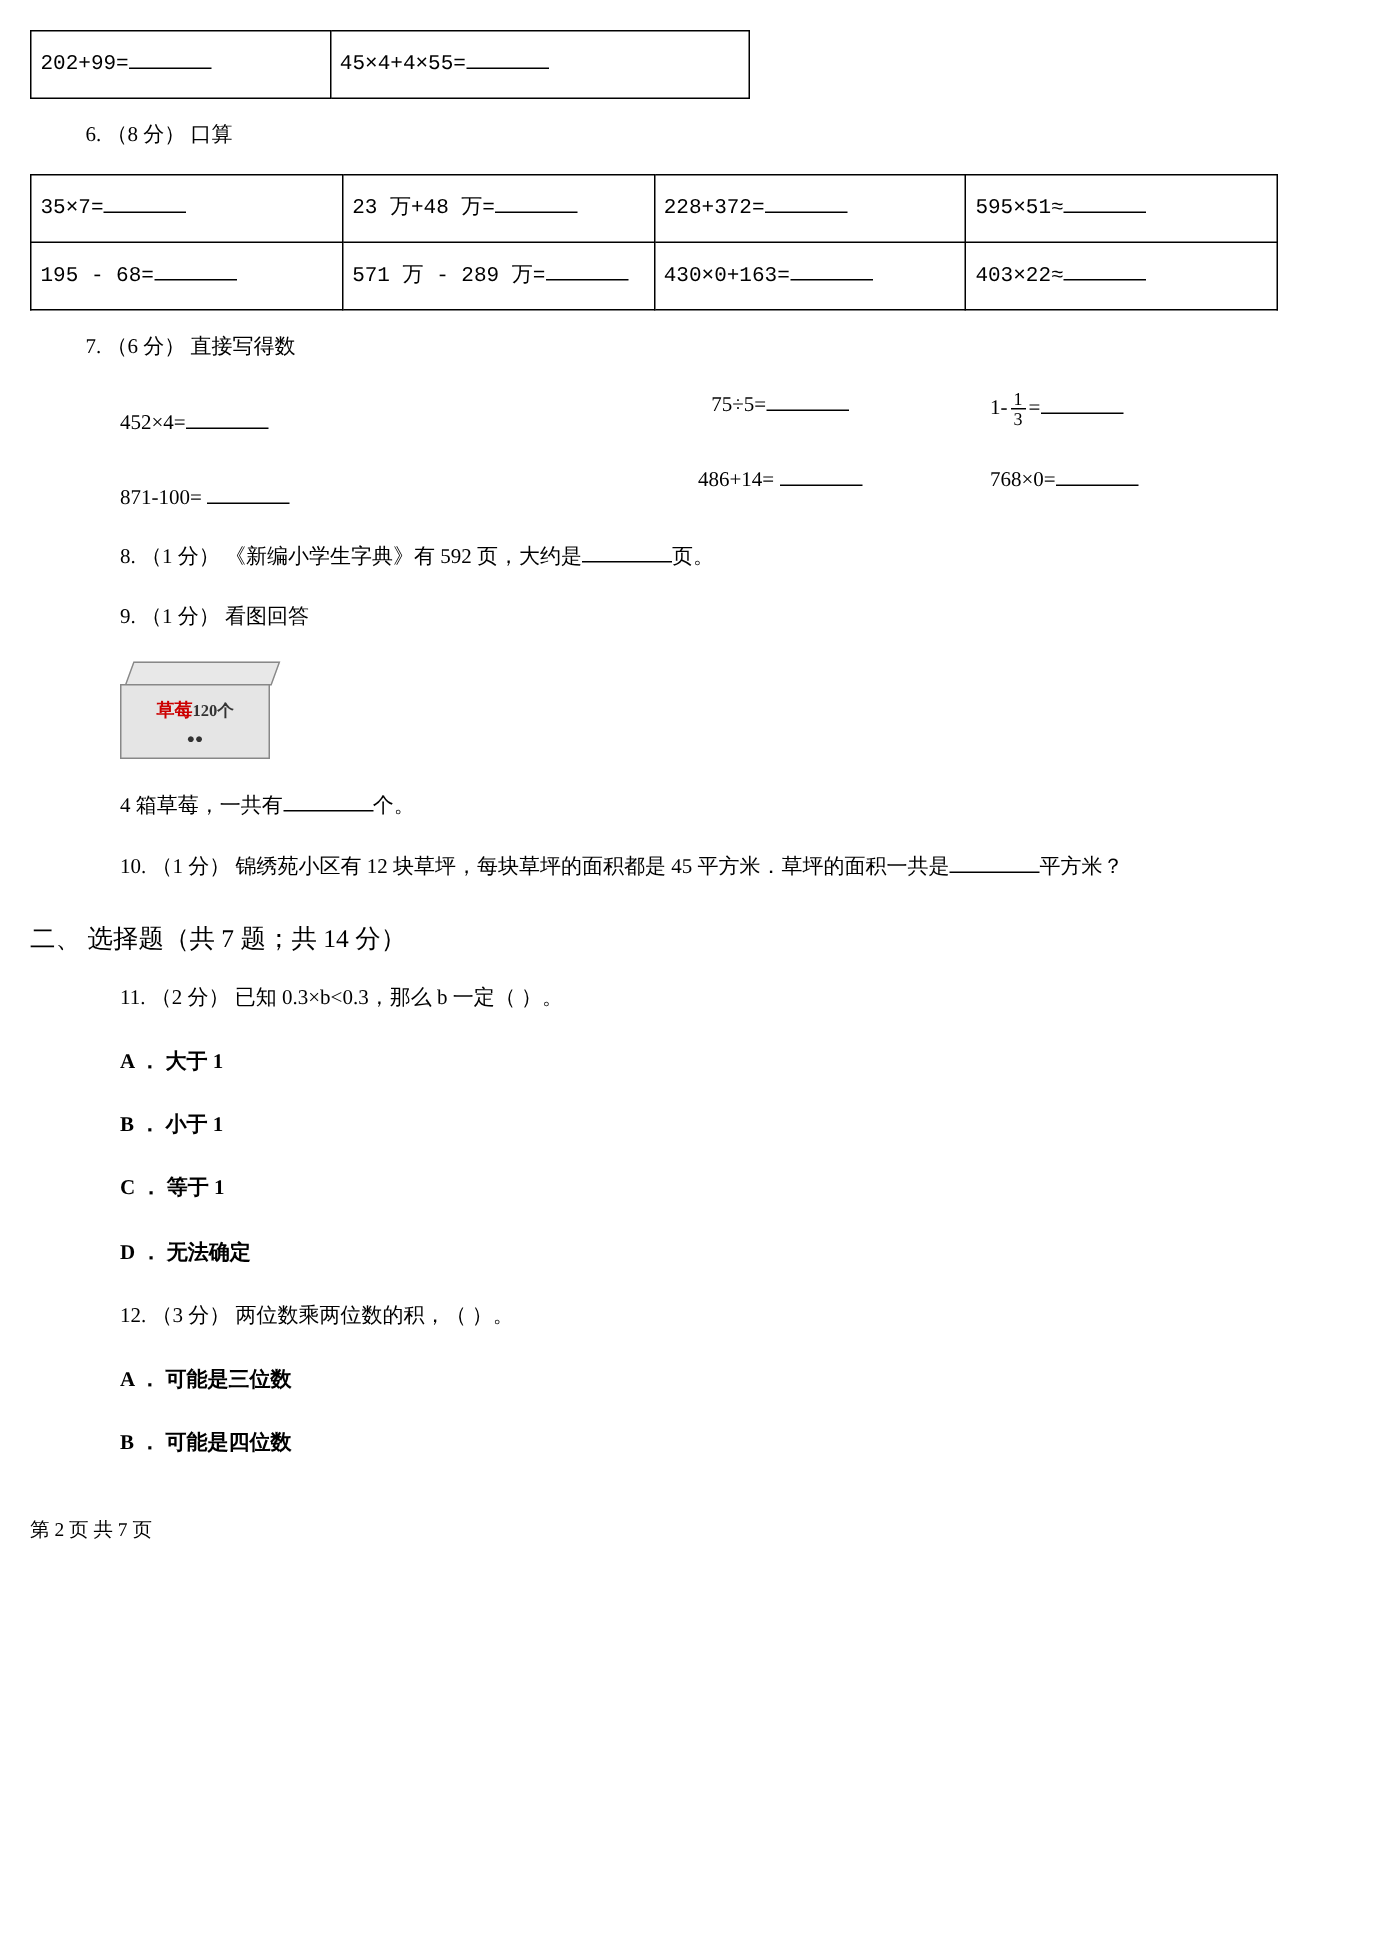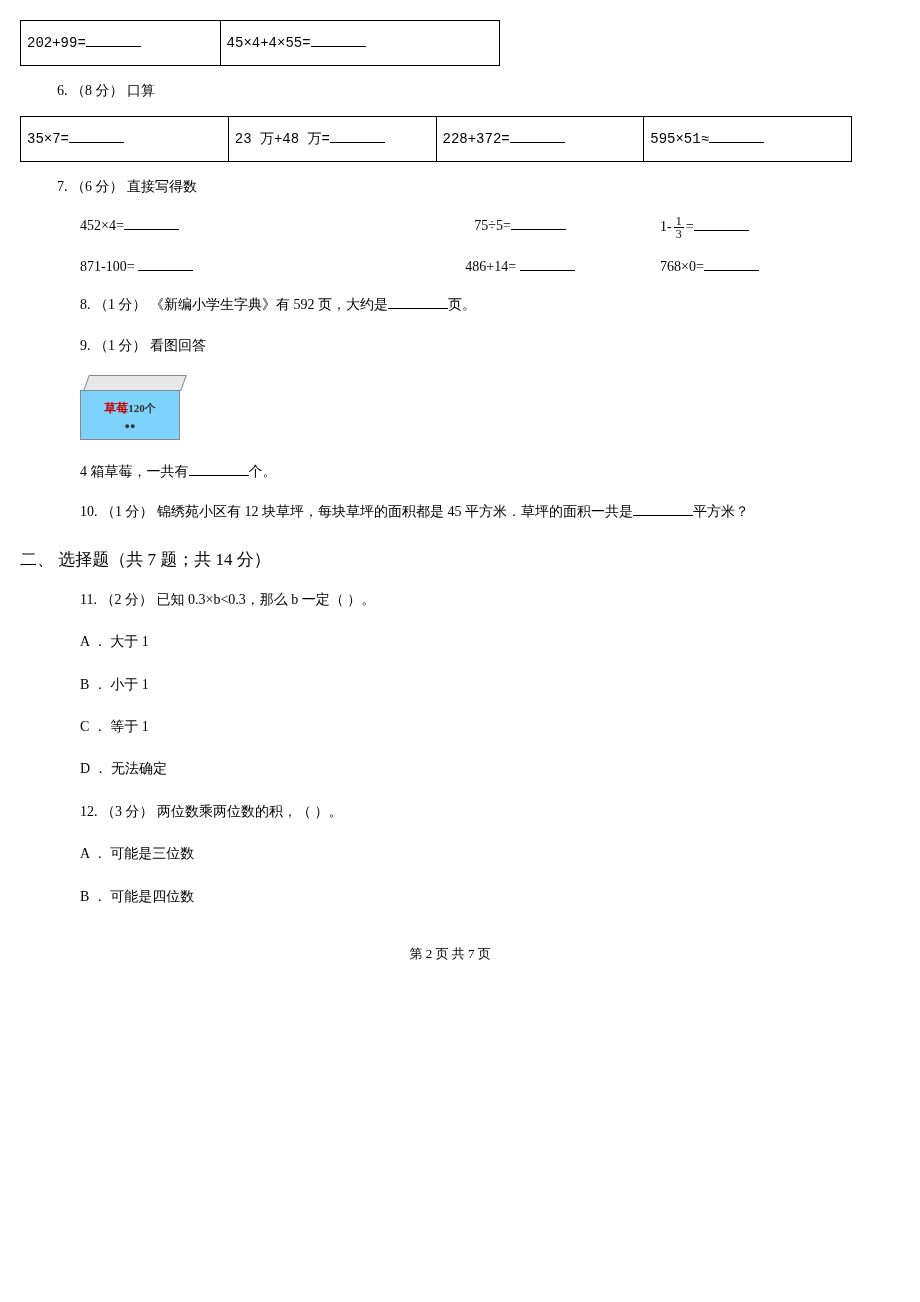--- a/index.html
+++ b/index.html
@@ -35,64 +35,63 @@
       font-weight: normal;
       margin: 22px 0 14px 0;
       font-size: 17px;
     }
     .blank { display: inline-block; border-bottom: 1px solid #000; width: 60px; height: 14px; vertical-align: baseline; }
     .blank-s { display: inline-block; border-bottom: 1px solid #000; width: 55px; height: 14px; vertical-align: baseline; }
     .row3col {
       display: flex;
       margin: 16px 0 16px 60px;
     }
-    .row3col > div:nth-child(1) { width: 300px; }
+    .row3col > div:nth-child(1) { width: 300px; margin-top: 12px; }
     .row3col > div:nth-child(2) { width: 280px; text-align: center; }
     .row3col > div:nth-child(3) { width: 200px; }
     .frac {
       display: inline-block;
       vertical-align: middle;
       text-align: center;
       font-size: 12px;
       line-height: 1;
       margin: 0 2px;
     }
     .frac .num { display: block; border-bottom: 1px solid #000; padding: 0 2px; }
     .frac .den { display: block; padding: 0 2px; }
-    .option { margin: 20px 0 20px 60px; }
+    .option { margin: 20px 0 20px 60px; font-weight: bold; }
     .box-img {
       margin: 14px 0 14px 60px;
       width: 110px;
       height: 70px;
       position: relative;
     }
     .box-top {
       position: absolute;
       top: 0; left: 6px;
       width: 98px; height: 16px;
       background: #e8e8e8;
       transform: skewX(-20deg);
       border: 1px solid #888;
     }
     .box-front {
       position: absolute;
       top: 15px; left: 0;
       width: 100px; height: 50px;
-      background: #7dd3fc;
+      background: #e5e5e5;
       border: 1px solid #888;
       display: flex;
       align-items: center;
       justify-content: center;
       flex-direction: column;
     }
     .box-label1 { color: #c00; font-size: 12px; font-weight: bold; }
     .box-label2 { color: #333; font-size: 11px; font-weight: bold; }
     .dots { font-size: 9px; color: #333; }
     .footer {
-      text-align: center;
       margin-top: 36px;
       font-size: 13px;
     }
   </style>
 </head>
 <body>
 
 <table class="bordered table1">
   <tbody>
       <tr>
@@ -104,20 +103,26 @@
 
 <div class="qline">6. （8 分） 口算</div>
 
 <table class="bordered table2">
   <tbody>
       <tr>
     <td><span>35×7=</span><span class="blank-s"></span></td>
     <td><span>23 万+48 万=</span><span class="blank-s"></span></td>
     <td><span>228+372=</span><span class="blank-s"></span></td>
     <td><span>595×51≈</span><span class="blank-s"></span></td>
+  </tr>
+  <tr>
+    <td><span>195 - 68=</span><span class="blank-s"></span></td>
+    <td><span>571 万 - 289 万=</span><span class="blank-s"></span></td>
+    <td><span>430×0+163=</span><span class="blank-s"></span></td>
+    <td><span>403×22≈</span><span class="blank-s"></span></td>
   </tr>
 </tbody>
   </table>
 
 <div class="qline">7. （6 分） 直接写得数</div>
 
 <div class="row3col">
   <div><span>452×4=</span><span class="blank-s"></span></div>
   <div><span>75÷5=</span><span class="blank-s"></span></div>
   <div>

